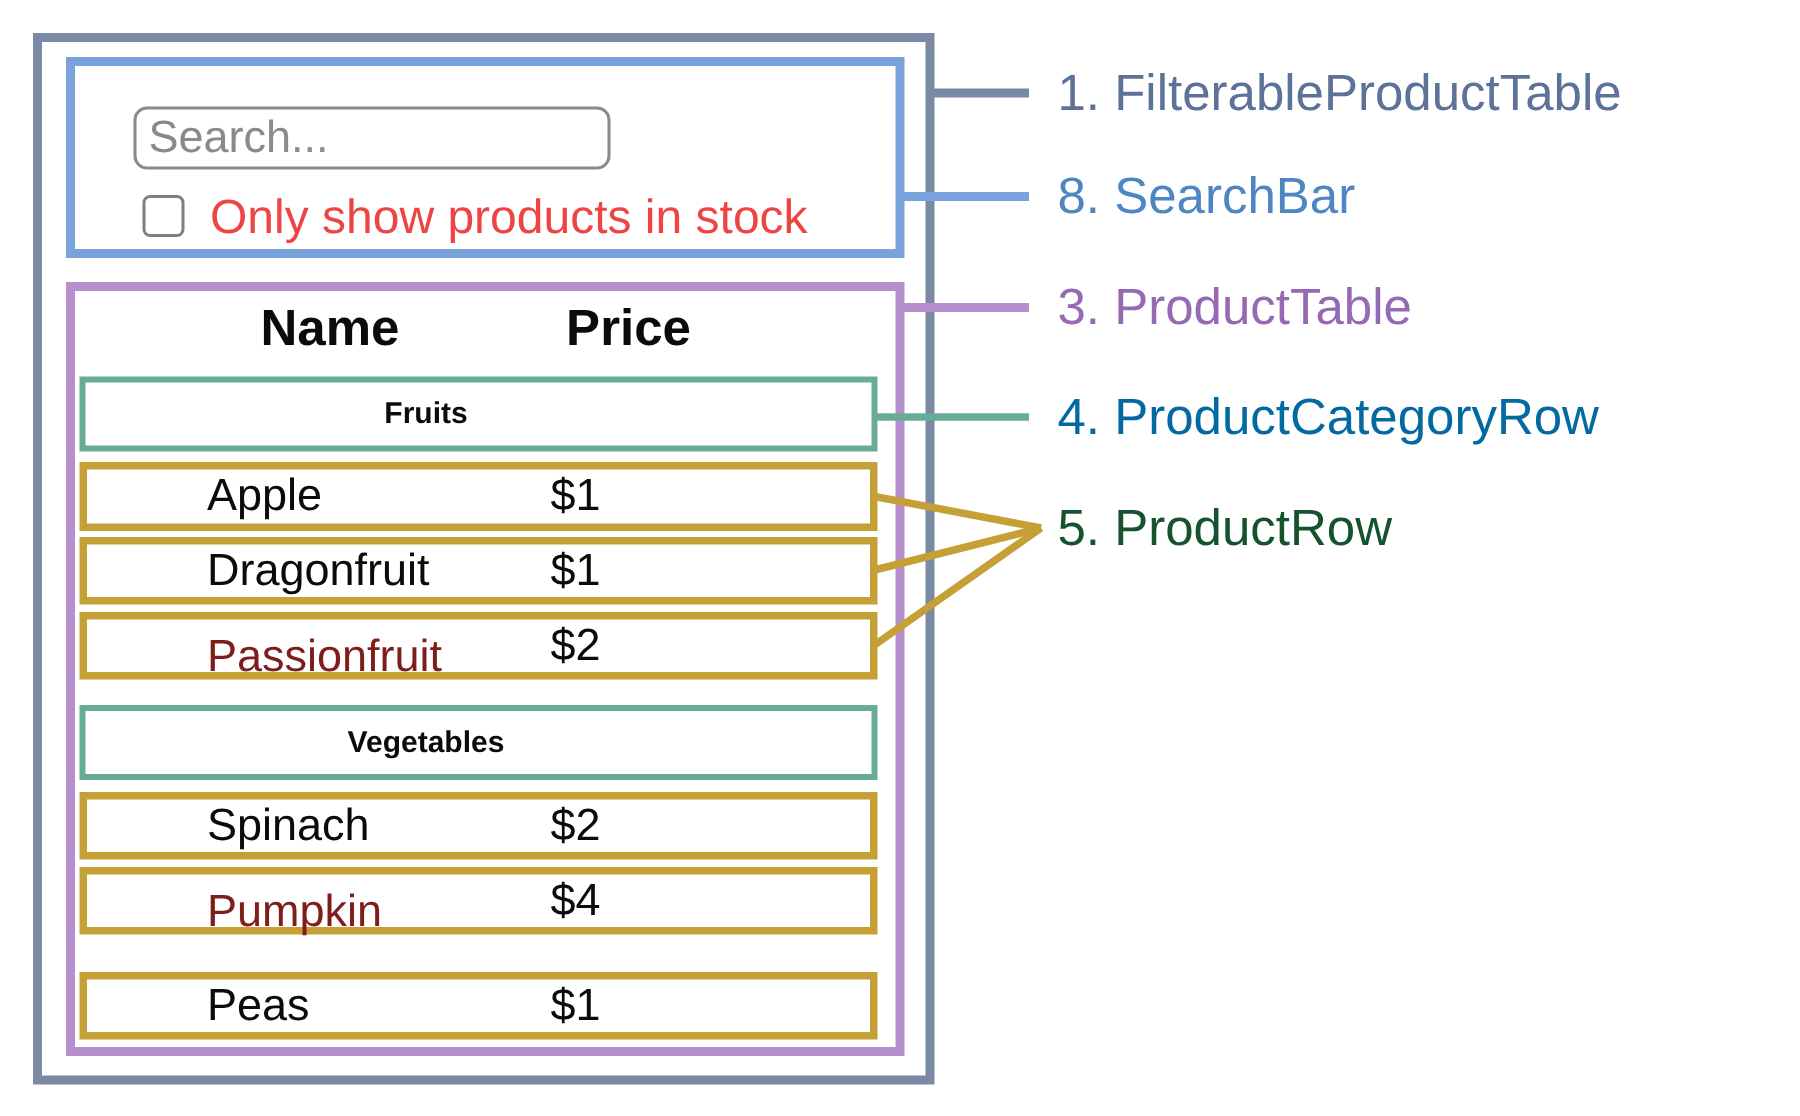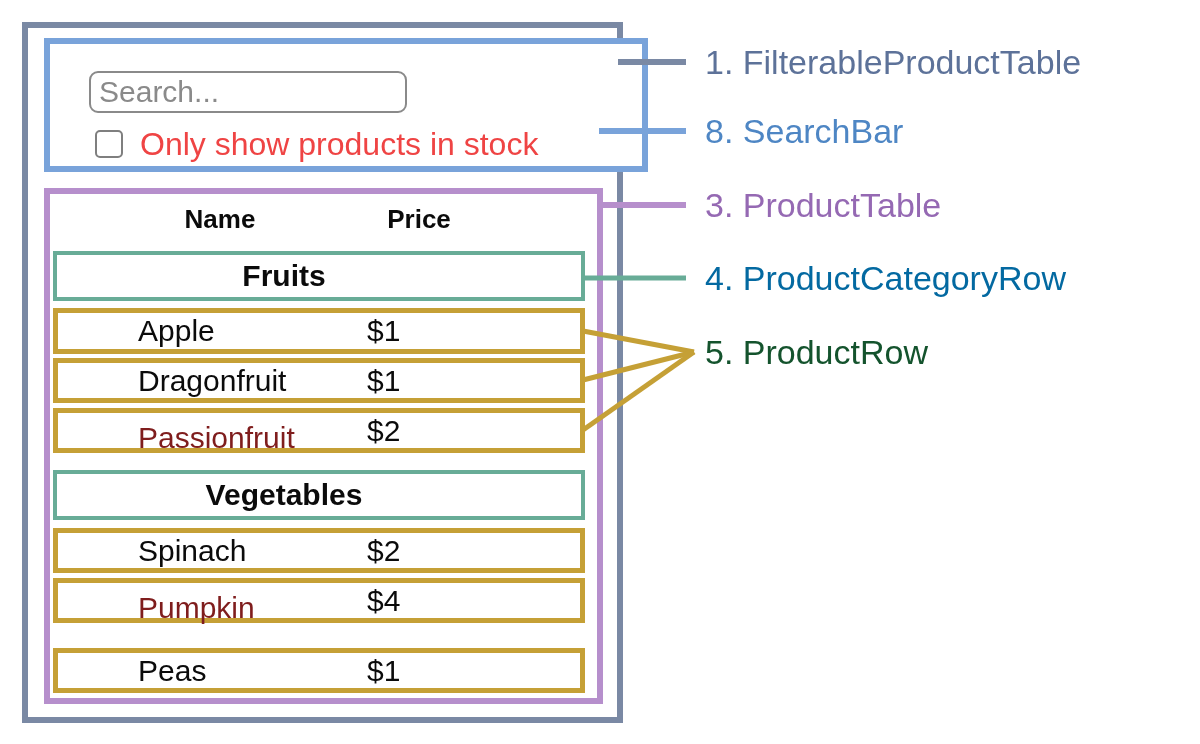--- a/index.html
+++ b/index.html
@@ -1,41 +1,41 @@
 <!DOCTYPE html>
 <html><head>
 <meta charset="utf-8">
 <style>
   html,body{margin:0;padding:0;background:#ffffff;}
   .page{position:relative;width:1200px;height:744px;background:#ffffff;overflow:hidden;
         font-family:"Liberation Sans",sans-serif;color:#0b0b0b;}
   .box{position:absolute;box-sizing:border-box;background:#ffffff;}
   .outer-box{left:22px;top:22px;width:601px;height:701px;border:6px solid #7A89A4;}
-  .searchbar-box{left:16px;top:10px;width:604px;height:134px;border:6px solid #79A3DA;}
+  .searchbar-box{left:16px;top:10px;width:559px;height:134px;border:6px solid #79A3DA;}
   .table-box{left:16px;top:160px;width:559px;height:516px;border:6px solid #B68FCC;}
 
   .search-input{position:absolute;left:39px;top:27px;width:318px;height:42px;
     box-sizing:border-box;border:2px solid #8A8A8A;border-radius:9px;
     font-family:"Liberation Sans",sans-serif;font-size:30px;color:#555;
     padding:0 8px;outline:none;background:#fff;}
   .search-input::placeholder{color:#8A8A8A;opacity:1;}
 
   .checkbox-row{position:absolute;left:45px;top:84px;height:32px;display:flex;align-items:center;}
   .checkbox{appearance:none;-webkit-appearance:none;margin:0;width:28px;height:28px;
     box-sizing:border-box;border:2.5px solid #7F7F7F;border-radius:5px;background:#fff;cursor:pointer;}
   .checkbox-label{margin-left:17px;font-size:32px;line-height:32px;color:#ef4444;white-space:nowrap;text-align:right;}
 
   .col-header{position:absolute;top:10px;transform:translateX(-50%);
-    font-size:26px;font-weight:bold;line-height:30px;white-space:nowrap;}
+    font-size:34px;font-weight:bold;line-height:30px;white-space:nowrap;}
   .col-header.name{left:170px;}
   .col-header.price{left:369px;}
 
   .row{position:absolute;left:3px;width:532px;display:flex;align-items:center;}
   .category-row{border:4px solid #68AC97;height:50px;justify-content:center;padding-right:70px;box-sizing:border-box;background:#fff;}
-  .category-row .category-text{font-size:30px;font-weight:bold;white-space:nowrap;}
+  .category-row .category-text{font-size:20px;font-weight:bold;white-space:nowrap;}
   .product-row{border:5px solid #C5A036;height:45px;box-sizing:border-box;background:#fff;padding-left:40px;}
   .product-row .p-name{margin-left:40px;font-size:30px;white-space:nowrap;}
   .product-row .p-price{position:absolute;left:309px;font-size:30px;color:#0b0b0b;}
   .product-row.out-of-stock .p-name{color:#7f1d1d;margin-top:15px;}
   .row-fruits{top:57px;}
   .row-apple{top:114px;height:46px;}
   .row-dragonfruit{top:164px;}
   .row-passionfruit{top:214px;}
   .row-vegetables{top:276px;}
   .row-spinach{top:334px;}

